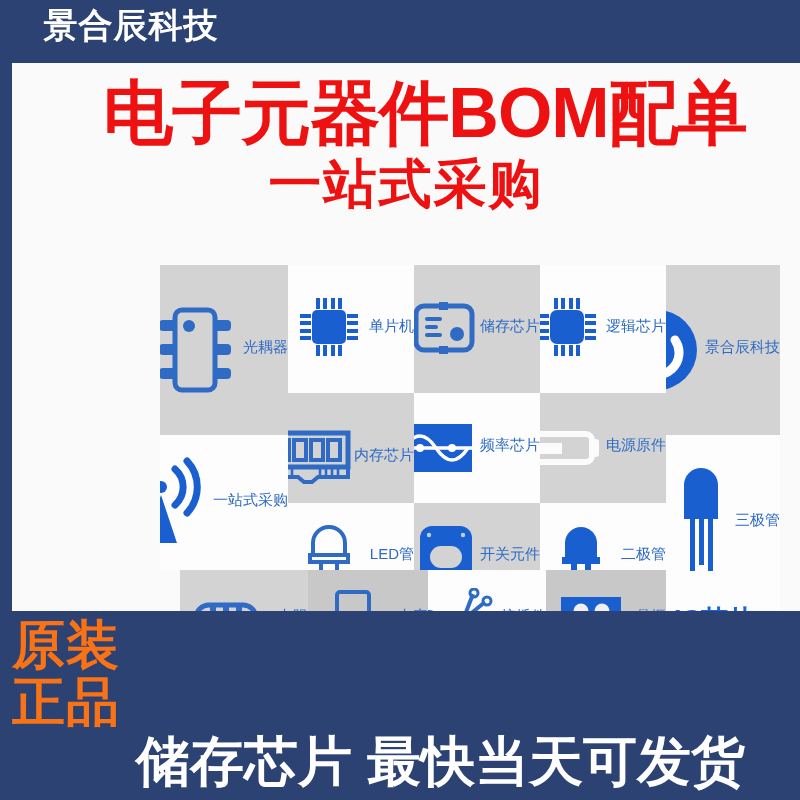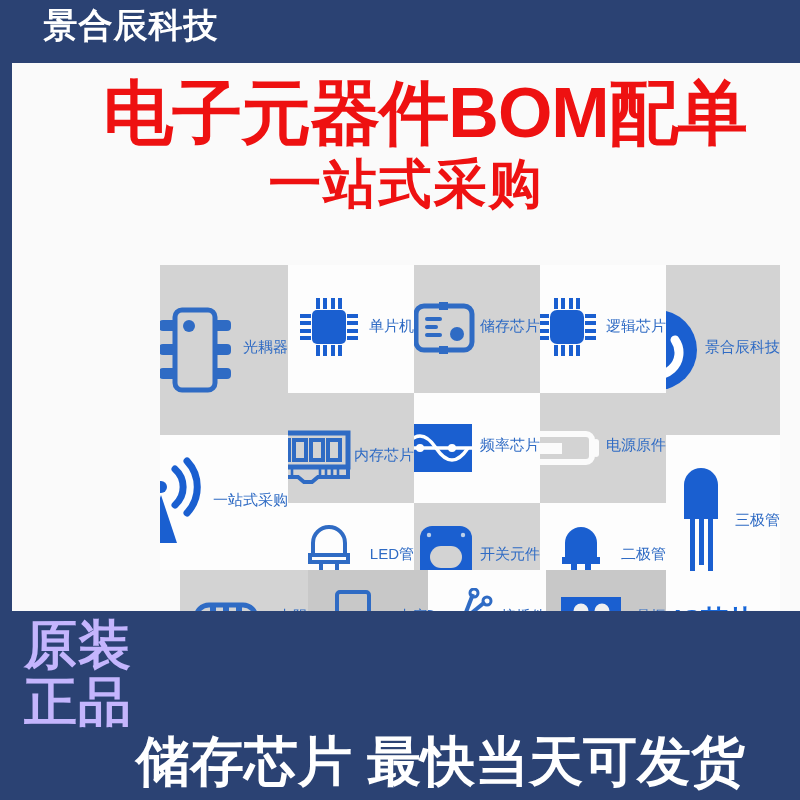--- a/index.html
+++ b/index.html
@@ -93,26 +93,25 @@
   }
 
   
   #bottom-area {
     position: absolute; left: 0; bottom: 0; width: 800px; height: 189px;
     z-index: 4;
     background: #2b4273;
   }
   #badge-stack {
     position: absolute; left: 12px; top: 6px;
-    color: #c4b5fd;
+    color: #f97316;
     font-weight: bold;
     font-size: 53px;
     line-height: 1.07;
     text-shadow: 1px 1px 0 #2b4273;
-    margin-left: 12px;
   }
   #badge-line1, #badge-line2 { display: block; letter-spacing: 1px; }
   #bottom-slogan {
     position: absolute;
     left: 136px; bottom: 12px;
     color: #ffffff;
     font-size: 54px;
     font-weight: bold;
     line-height: 1;
     white-space: nowrap;

